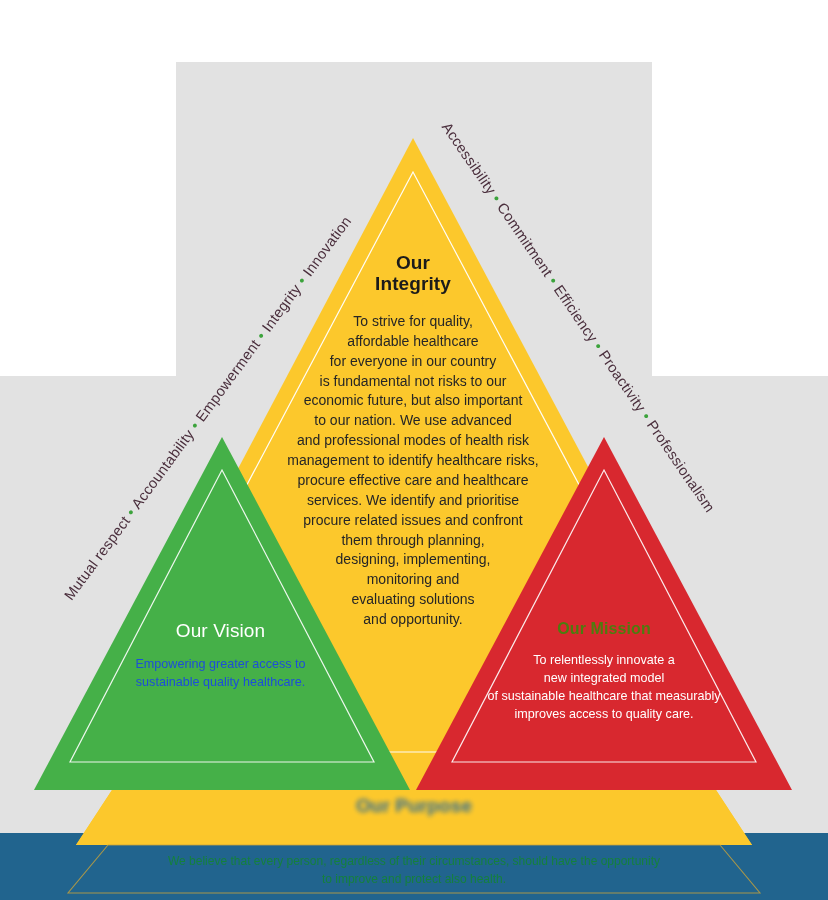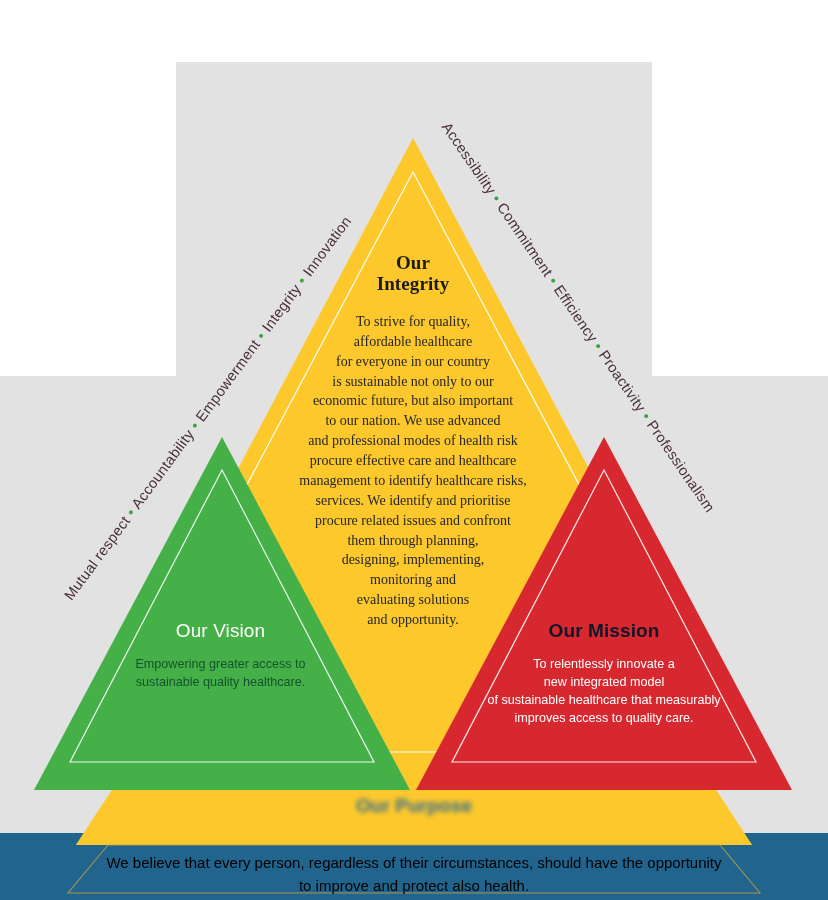--- a/index.html
+++ b/index.html
@@ -18,45 +18,45 @@
   .greyblock{position:absolute;background:#e2e2e2;}
   #grey-top    {left:176px; top:62px;  width:476px; height:314px;}
   #grey-mid    {left:0px;   top:376px; width:828px; height:457px;}
 
   
   #art{position:absolute;left:0;top:0;width:828px;height:900px;}
 
   
   .txt{position:absolute;text-align:center;}
 
-  #strategy-block{left:253px; top:252px; width:320px;font-family:Liberation Serif, serif;}
+  #strategy-block{left:253px; top:252px; width:320px;}
   #strategy-block .h{
     font-size:19px;font-weight:bold;color:#1b1b1b;line-height:1.13;
     letter-spacing:.1px;
   }
   #strategy-block .b{
     margin-top:17px;font-size:14px;color:#262626;line-height:1.42;
   }
 
   #vision-block{left:108px; top:620px; width:225px;}
   #vision-block .h{font-size:19px;font-weight:normal;color:#ffffff;letter-spacing:.1px;}
-  #vision-block .b{margin-top:14px;font-size:12.6px;color:#14532d;line-height:1.42;}
+  #vision-block .b{margin-top:14px;font-size:12.6px;color:#1d4ed8;line-height:1.42;}
 
   #mission-block{left:470px; top:620px; width:268px;}
-  #mission-block .h{font-size:19px;font-weight:bold;color:#0f172a;letter-spacing:.1px;}
+  #mission-block .h{font-size:16px;font-weight:bold;color:#4d7c0f;letter-spacing:.1px;}
   #mission-block .b{margin-top:14px;font-size:12.6px;color:#ffffff;line-height:1.42;text-align:center;}
 
   #purpose-block{left:318px; top:795px; width:192px;}
   #purpose-block .h{
     font-size:19px;font-weight:bold;color:#2a6a96;letter-spacing:.1px;
     filter:blur(2.4px);opacity:.97;
   }
 
   #belief-block{left:84px; top:852px; width:660px;}
-  #belief-block .b{font-size:15px;color:#000000;line-height:1.5;}
+  #belief-block .b{font-size:12px;color:#15803d;line-height:1.5;}
 
   
   .valtext{font-size:14.6px;fill:#4a2e3c;font-family:"Liberation Sans",sans-serif;letter-spacing:.3px;}
 </style>
 </head>
 <body>
 
 <div id="stage">
 
   <div class="greyblock" id="grey-top"></div>
@@ -110,26 +110,26 @@
 
   <div class="txt" id="strategy-block">
     <div class="h">
       <div>Our</div>
       <div>Integrity</div>
     </div>
     <div class="b" id="strategy-body">
         <div>To strive for quality,</div>
         <div>affordable healthcare</div>
         <div>for everyone in our country</div>
-        <div>is sustainable not only to our</div>
+        <div>is fundamental not risks to our</div>
         <div>economic future, but also important</div>
         <div>to our nation. We use advanced</div>
         <div>and professional modes of health risk</div>
+        <div>management to identify healthcare risks,</div>
         <div>procure effective care and healthcare</div>
-        <div>management to identify healthcare risks,</div>
         <div>services. We identify and prioritise</div>
         <div>procure related issues and confront</div>
         <div>them through planning,</div>
         <div>designing, implementing,</div>
         <div>monitoring and</div>
         <div>evaluating solutions</div>
         <div>and opportunity.</div>
       </div>
   </div>
 

